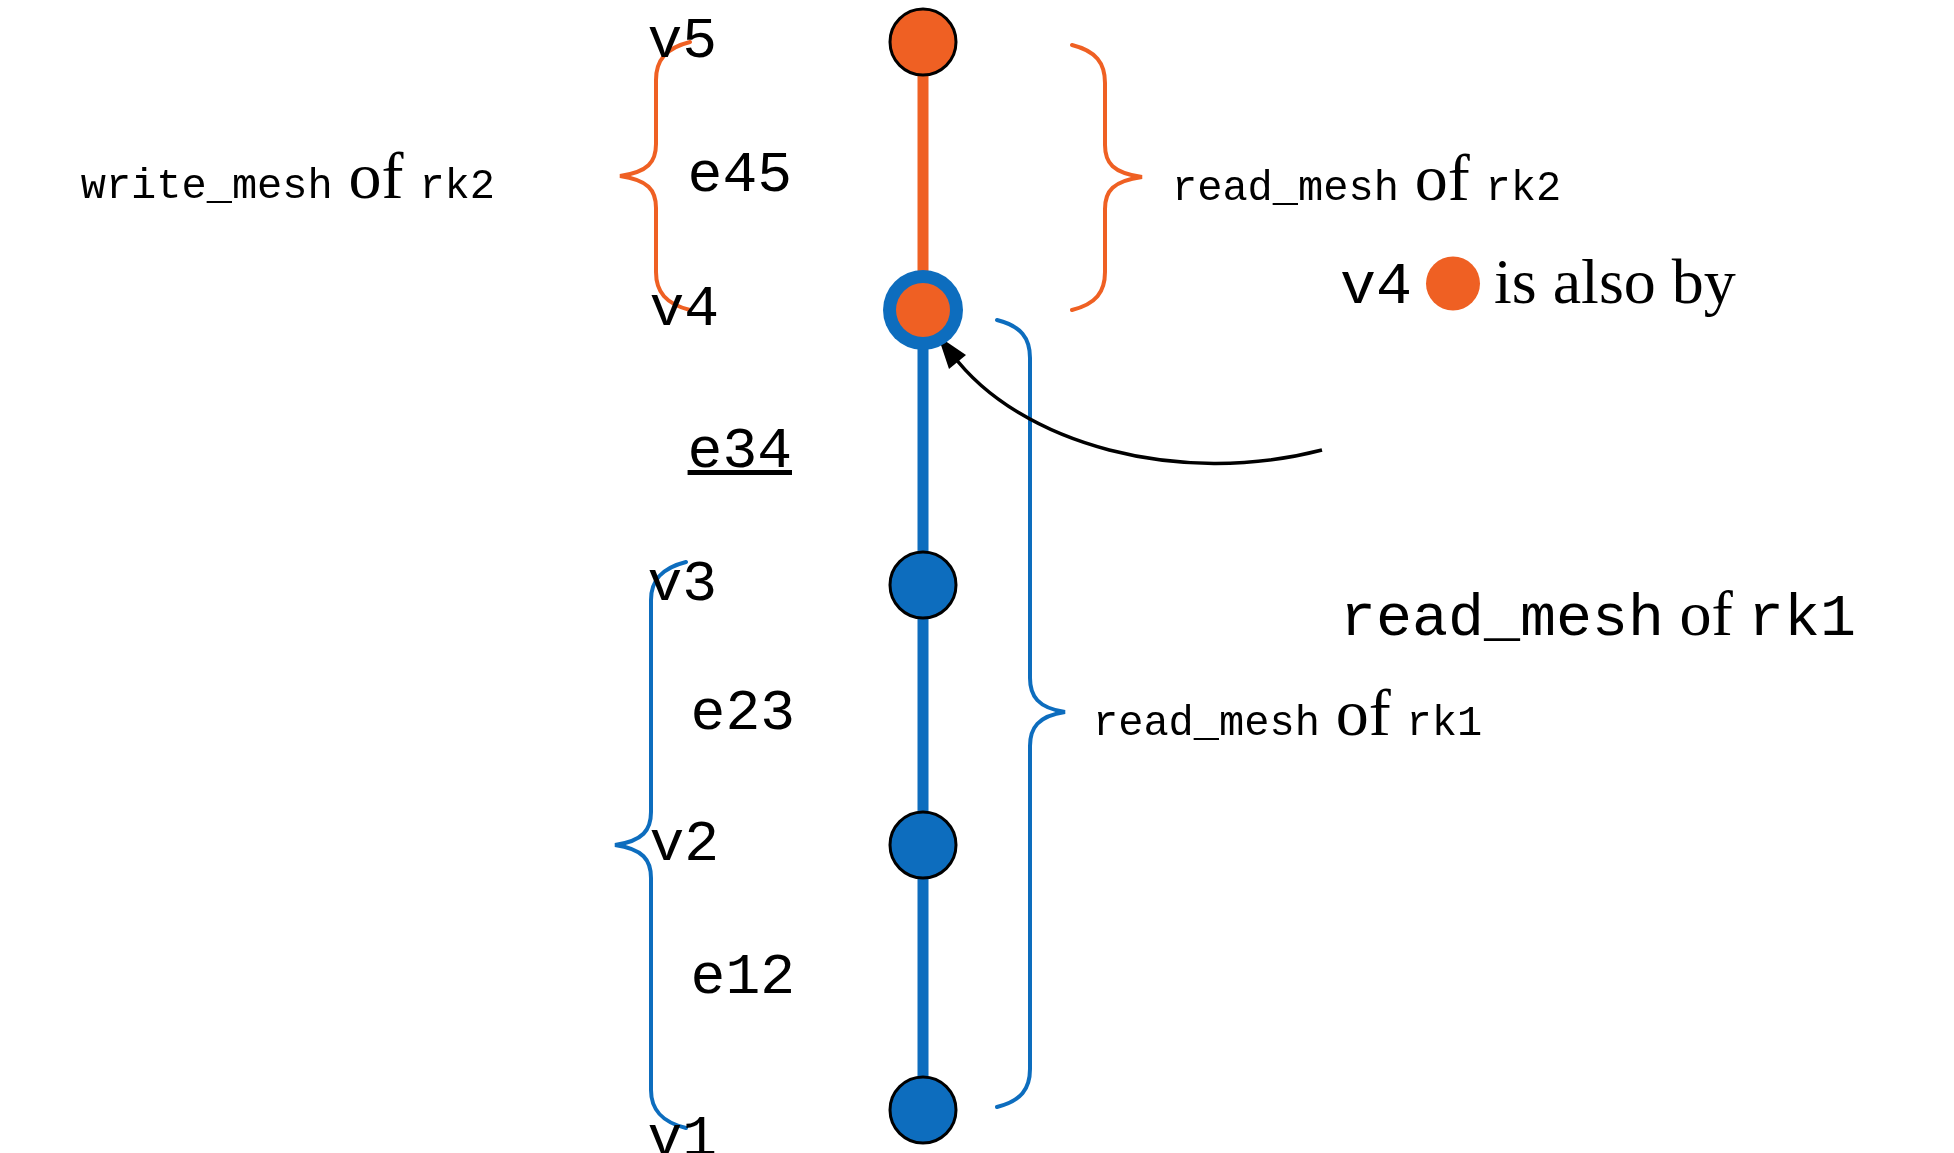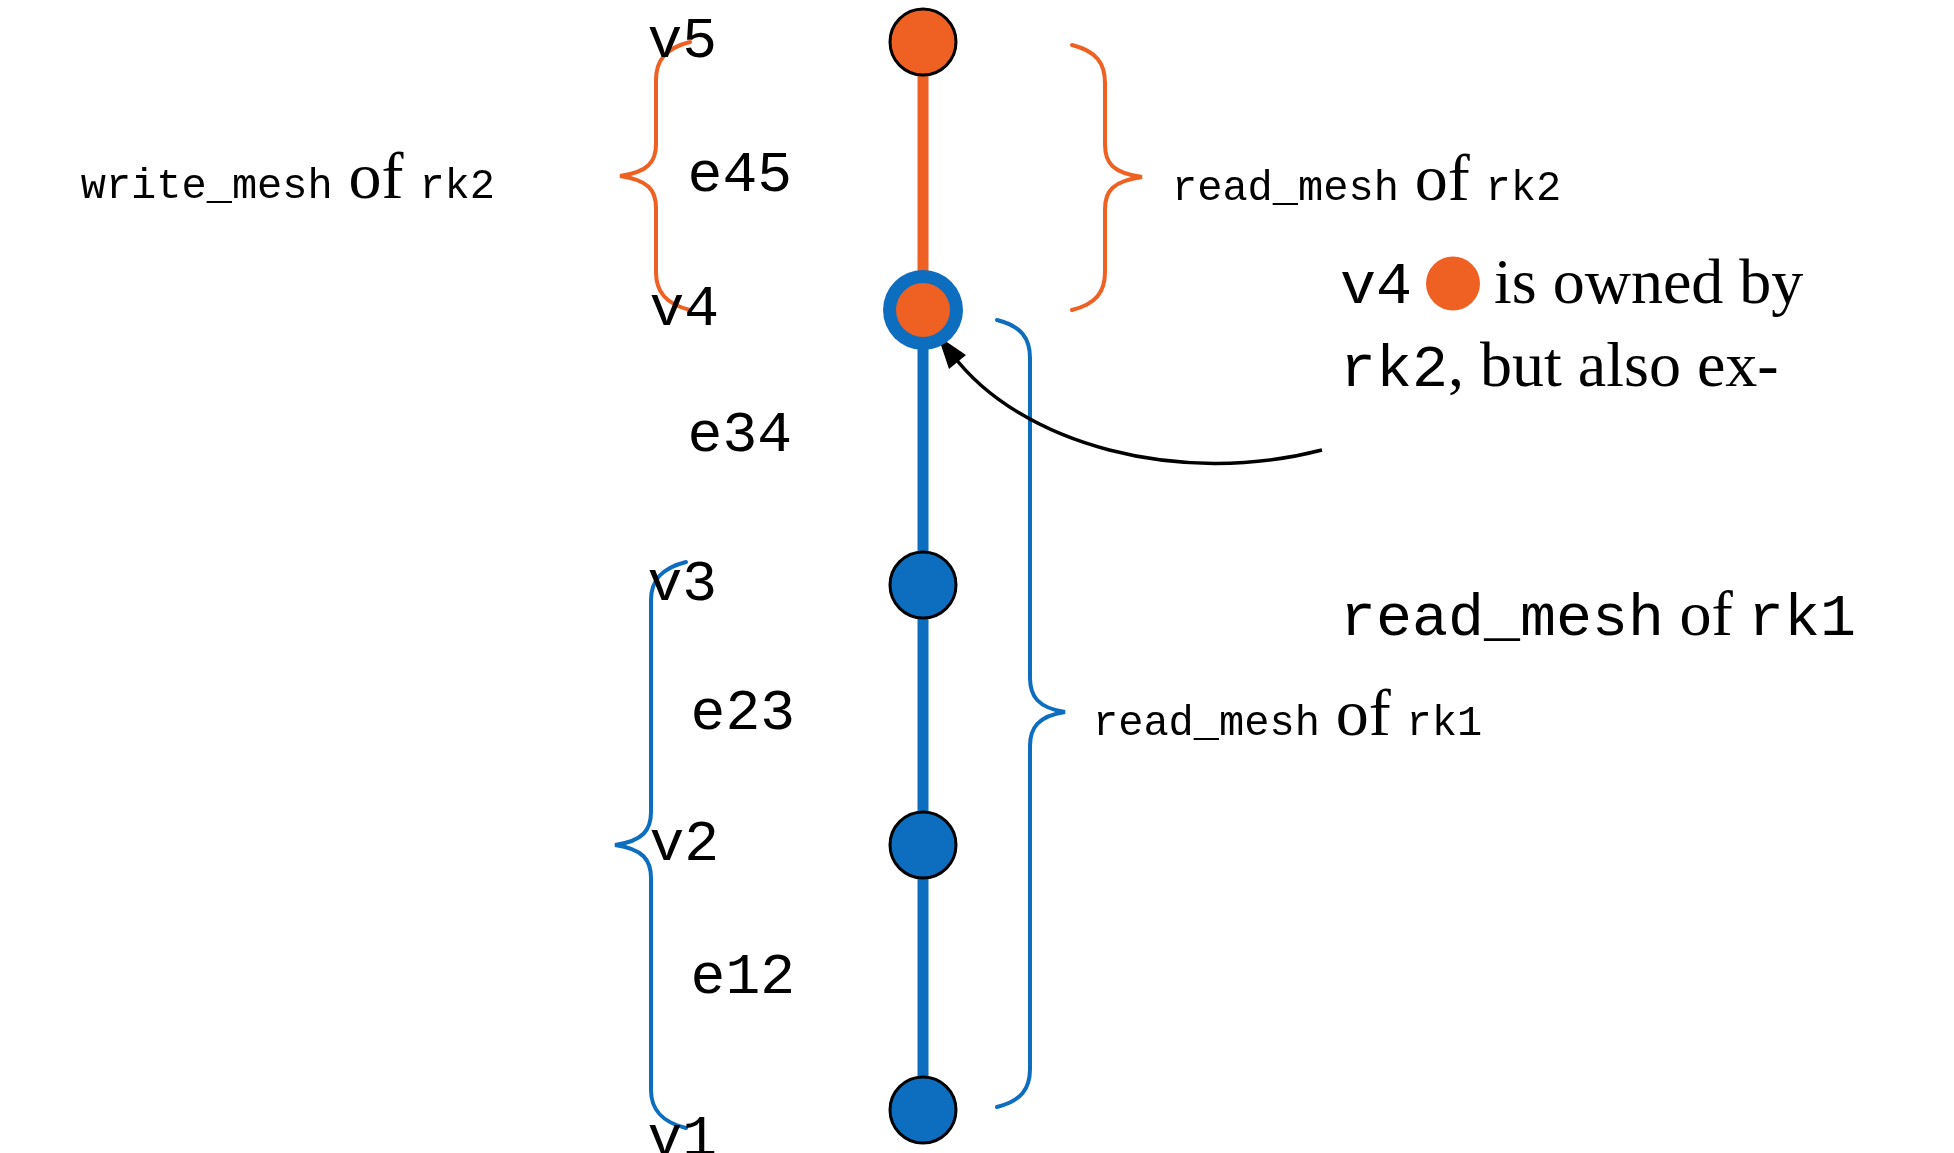--- a/index.html
+++ b/index.html
@@ -72,41 +72,38 @@
     <circle class="v4-ring" cx="923" cy="310" r="40"></circle>
     <circle class="v4-core" cx="923" cy="310" r="27"></circle>
     <circle class="vtx-blue" cx="923" cy="585" r="33"></circle>
     <circle class="vtx-blue" cx="923" cy="845" r="33"></circle>
     <circle class="vtx-blue" cx="923" cy="1110" r="33"></circle>
   </svg>
 
   <div class="lbl chain ra" style="right:1139px;top:42px;">v5</div>
   <div class="lbl chain ra" style="right:1064px;top:176px;margin-left:17px;">e45</div>
   <div class="lbl chain ra" style="right:1137px;top:310px;">v4</div>
-  <div class="lbl chain ra" style="right:1064px;top:436px;">e34</div>
+  <div class="lbl chain ra" style="right:1064px;top:452px;text-decoration:underline;">e34</div>
   <div class="lbl chain ra" style="right:1139px;top:585px;">v3</div>
   <div class="lbl chain ra" style="right:1061px;top:714px;">e23</div>
   <div class="lbl chain ra" style="right:1137px;top:845px;margin-left:26px;">v2</div>
   <div class="lbl chain ra" style="right:1061px;top:978px;">e12</div>
   <div class="lbl chain ra" style="right:1139px;top:1140px;">v1</div>
 
   <div class="lbl bigrow" style="right:1361px;top:176px;">
     <span class="mono">write_mesh</span><span class="of">of</span><span class="mono">rk2</span>
   </div>
 
   <div class="lbl bigrow" style="left:1172px;top:178px;">
     <span class="mono">read_mesh</span><span class="of">of</span><span class="mono">rk2</span>
   </div>
   <div class="lbl bigrow" style="left:1093px;top:713px;">
     <span class="mono">read_mesh</span><span class="of">of</span><span class="mono">rk1</span>
   </div>
 
   <div class="lbl para-line" style="left:1340px;top:283px;">
-    <span class="mono">v4</span><span class="dot-icon"></span><span>is owned by</span>
-  </div>
-  <div class="lbl para-line" style="left:1340px;top:366px;">
-    <span class="mono">rk2</span><span>, but also ex-</span>
+    <span class="mono">v4</span><span class="dot-icon"></span><span>is also by</span>
   </div>
   <div class="lbl para-line" style="left:1340px;top:615px;">
     <span class="mono">read_mesh</span><span class="of">of</span><span class="mono">rk1</span><span>.</span>
   </div>
 
 </div>
 
 </body></html>

